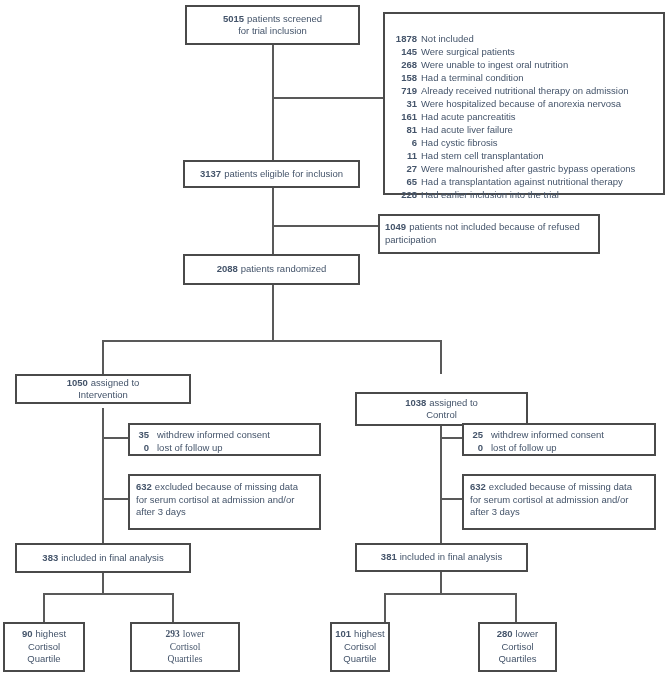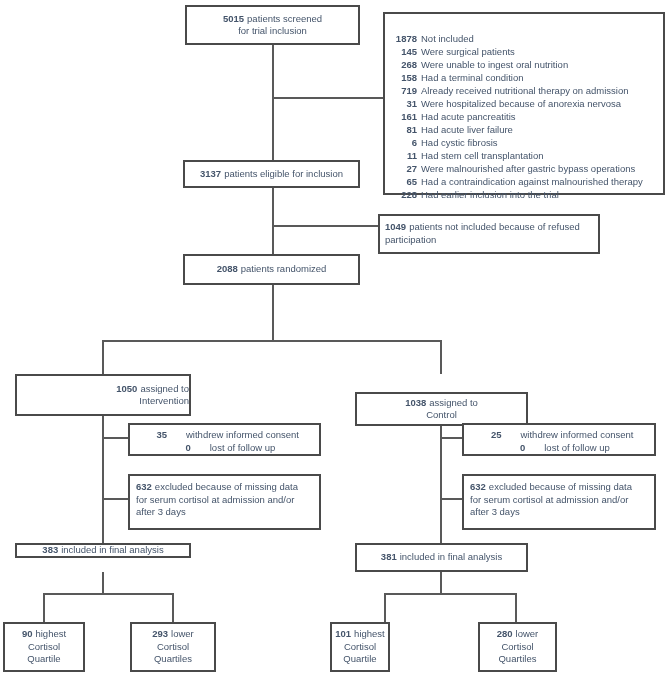--- a/index.html
+++ b/index.html
@@ -15,42 +15,42 @@
   }
   .center { display:flex; flex-direction:column; justify-content:center; text-align:center; }
   .leftbox { padding:4px 2px 3px 5px; }
   .num { font-weight:700; margin-right:3px; }
   .bline { white-space:nowrap; }
   
   .erow { display:flex; line-height:13px; }
   .enum { width:27px; text-align:right; font-weight:700; flex:none; }
   .etext { margin-left:4px; white-space:nowrap; }
   
-  .wrow { display:flex; line-height:13px;justify-content:center; }
+  .wrow { display:flex; line-height:13px; }
   .wnum { width:14px; text-align:right; font-weight:700; flex:none; }
-  .wtext { margin-left:19px; white-space:nowrap; }
+  .wtext { margin-left:8px; white-space:nowrap; }
   
   .hline,.vline { position:absolute; background:#595959; }
 
   
   #box-screened     { left:185px; top:5px;   width:175px; height:40px; }
   #box-notincluded  { left:383px; top:12px;  width:282px; height:183px; padding:18px 2px 3px 5px; }
   #box-eligible     { left:183px; top:160px; width:177px; height:28px; }
   #box-refused      { left:378px; top:214px; width:222px; height:40px; padding:5px 2px 3px 5px; }
   #box-randomized   { left:183px; top:254px; width:177px; height:31px;text-align:center; }
-  #box-intervention { left:15px;  top:374px; width:176px; height:42px;align-items:flex-end; }
+  #box-intervention { left:15px;  top:374px; width:176px; height:30px; }
   #box-control      { left:355px; top:374px; width:173px; height:34px;margin-top:18px; }
   #box-withdrew-l   { left:128px; top:423px; width:193px; height:33px; padding:3px 2px 3px 5px; }
   #box-withdrew-r   { left:462px; top:423px; width:194px; height:33px; padding:3px 2px 3px 5px; }
   #box-excluded-l   { left:128px; top:474px; width:193px; height:56px; padding:5px 2px 3px 6px; }
   #box-excluded-r   { left:462px; top:474px; width:194px; height:56px; padding:5px 2px 3px 6px; }
-  #box-final-l      { left:15px;  top:543px; width:176px; height:15px; }
+  #box-final-l      { left:15px;  top:543px; width:176px; height:30px; }
   #box-final-r      { left:355px; top:543px; width:173px; height:29px;justify-content:center; }
   #box-q1l          { left:3px;   top:622px; width:82px;  height:50px; }
-  #box-q2l          { left:130px; top:622px; width:86px;  height:50px; }
+  #box-q2l          { left:130px; top:622px; width:110px;  height:50px;font-family:Liberation Serif, serif; }
   #box-q1r          { left:330px; top:622px; width:60px;  height:50px; }
   #box-q2r          { left:478px; top:622px; width:79px;  height:50px; }
 
   
   #c-v1  { left:272px; top:45px;  width:2px;   height:115px; }
   #c-h1  { left:272px; top:97px;  width:111px; height:2px; }
   #c-v2  { left:272px; top:188px; width:2px;   height:66px; }
   #c-h2  { left:272px; top:225px; width:106px; height:2px; }
   #c-v3  { left:272px; top:285px; width:2px;   height:57px; }
   #c-h3  { left:102px; top:340px; width:340px; height:2px; }
@@ -144,21 +144,21 @@
     <div class="erow">
         <span class="enum">11</span>
         <span class="etext">Had stem cell transplantation</span>
       </div>
     <div class="erow">
         <span class="enum">27</span>
         <span class="etext">Were malnourished after gastric bypass operations</span>
       </div>
     <div class="erow">
         <span class="enum">65</span>
-        <span class="etext">Had a contraindication against malnourished therapy</span>
+        <span class="etext">Had a transplantation against nutritional therapy</span>
       </div>
     <div class="erow">
         <span class="enum">228</span>
         <span class="etext">Had earlier inclusion into the trial</span>
       </div>
   </div>
 
   <div class="box center" id="box-eligible">
     <div class="bline"><span class="num">3137</span><span>patients eligible for inclusion</span></div>
   </div>

